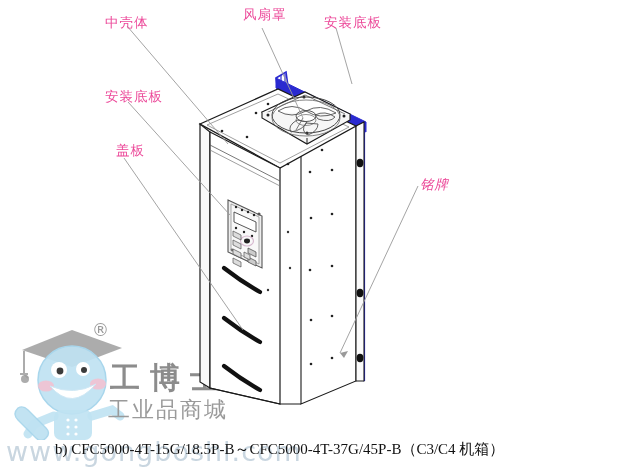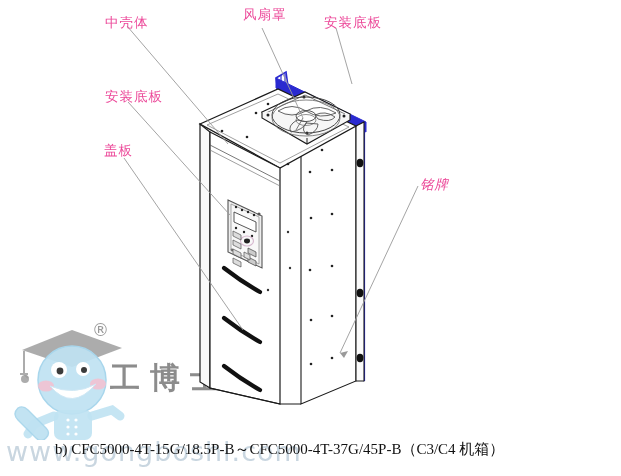--- a/index.html
+++ b/index.html
@@ -62,20 +62,21 @@
         <circle cx="66" cy="122" r="1.6" fill="#ffffff"></circle>
 
       <path d="M44,104 L24,112 L18,122" stroke="#bfe2f2" stroke-width="9" fill="none" stroke-linecap="round" opacity="0.9"></path>
       <path d="M82,104 L102,98 L110,104" stroke="#bfe2f2" stroke-width="9" fill="none" stroke-linecap="round" opacity="0.9"></path>
 
       <path d="M8,96 q-6,6 0,12 l18,18 q5,5 10,0 q5,-5 0,-10 L18,98 q-5,-5 -10,-2 Z" fill="#bfe2f2" stroke="#a8d6ec" stroke-width="1.4" opacity="0.95"></path>
     </svg>
   </div>
   <div class="wm-reg">®</div>
   <div class="wm-brand">工博士</div>
+  <div class="wm-sub">工业品商城</div>
   <div class="wm-url">www.gongboshi.com</div>
 
   <svg class="layer" viewBox="0 0 621 476">
 
     <g>
 
       <path d="M276,78 L366,122 L366,132 L276,88 Z" fill="#2a2ad0" stroke="#2a2ad0" stroke-width="1"></path>
 
       <path d="M276,78 L286,72 L288,86 L278,92 Z" fill="none" stroke="#2a2ad0" stroke-width="1.6"></path>
       <path d="M281,75 L281,89" stroke="#2a2ad0" stroke-width="1.2"></path>
@@ -211,18 +212,18 @@
 
       <line x1="303" y1="118" x2="296" y2="130" stroke="#555" stroke-width="0.8"></line>
     </g>
 
   </svg>
 
   <div class="callout" style="left:105px;top:14px;">中壳体</div>
   <div class="callout" style="left:243px;top:6px;">风扇罩</div>
   <div class="callout" style="left:324px;top:14px;">安装底板</div>
   <div class="callout" style="left:105px;top:88px;">安装底板</div>
-  <div class="callout" style="left:104px;top:142px;">盖板</div>
+  <div class="callout" style="left:116px;top:142px;">盖板</div>
   <div class="callout" style="left:420px;top:176px;font-style:italic;">铭牌</div>
 
   <div class="caption">b) CFC5000-4T-15G/18.5P-B～CFC5000-4T-37G/45P-B（C3/C4 机箱）</div>
 
 </div>
 
 </body></html>

